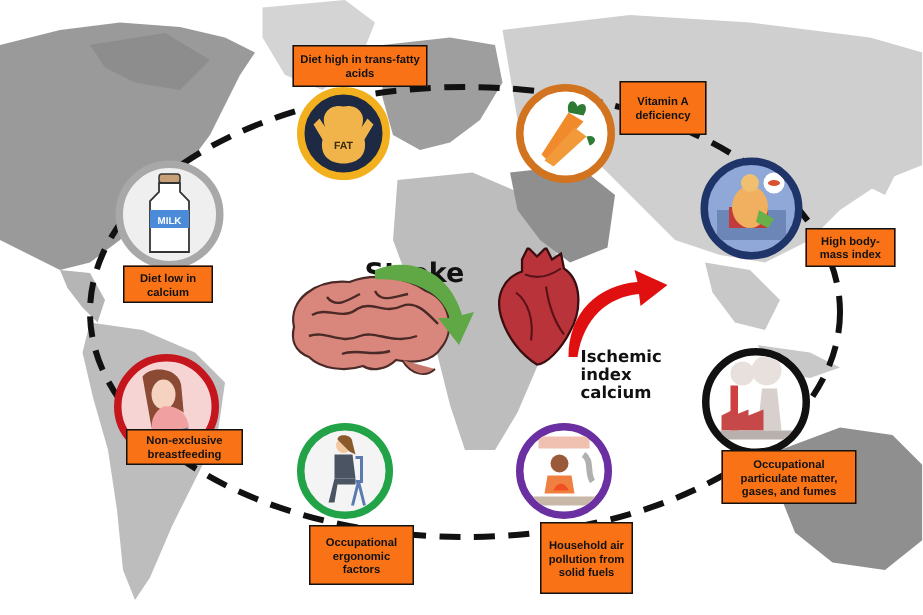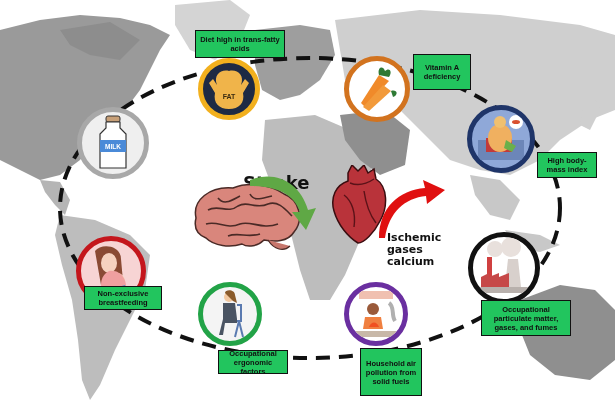--- a/index.html
+++ b/index.html
@@ -1,21 +1,21 @@
 <!DOCTYPE html>
 <html><head>
 <meta charset="utf-8">
 <style>
   html, body { margin:0; padding:0; }
   body { width:615px; height:410px; overflow:hidden; background:#ffffff; font-family:"Liberation Sans", sans-serif; }
   .stage { position:relative; width:615px; height:410px; overflow:hidden; background:#ffffff; }
   .map { position:absolute; left:0; top:0; width:615px; height:410px; }
   .ring { position:absolute; border-radius:50%; box-sizing:border-box; background:#f6f6f6; overflow:hidden; }
   .ring svg { position:absolute; left:0; top:0; width:100%; height:100%; }
-  .label { position:absolute; background:#22c55e; border:1.5px solid #111; box-sizing:border-box;
+  .label { position:absolute; background:#f97316; border:1.5px solid #111; box-sizing:border-box;
            font-size:7.5px; font-weight:bold; text-align:center; line-height:9px; color:#111;
            display:flex; align-items:center; justify-content:center; padding:2px 3px; }
   .big { position:absolute; font-family:"DejaVu Sans", sans-serif; font-weight:bold; color:#111; }
   .organ { position:absolute; }
 </style>
 </head>
 <body>
 
 <div class="stage">
 
@@ -64,21 +64,21 @@
     <path d="M18,8 L22,0 L28,6 L34,0 L38,8 L44,4 L46,14 C58,22 58,42 50,56 C44,68 34,78 28,78 C18,72 8,60 4,46 C0,32 6,20 18,16 Z" fill="#b9333a" stroke="#3a0d10" stroke-width="1.5"></path>
     <path d="M14,30 C22,36 26,48 24,62 M34,26 C36,40 40,50 46,58 M20,18 C30,22 38,18 44,14" fill="none" stroke="#5a1218" stroke-width="1.4"></path>
   </svg>
 
   <svg class="organ" style="left:375px; top:178px; width:70px; height:60px;" viewBox="0 0 70 60">
     <path d="M4,60 C4,30 24,12 50,10 L48,2 L70,12 L52,26 L51,18 C30,20 14,34 10,60 Z" fill="#e01010"></path>
   </svg>
 
   <div class="big" style="left:387px; top:232px; font-size:11px; line-height:12px;">
     <div>Ischemic</div>
-    <div>gases</div>
+    <div>index</div>
     <div>calcium</div>
   </div>
 
   <div class="label" style="left:195px; top:30px; width:90px; height:28px;">Diet high in trans-fatty acids</div>
   <div class="ring" style="left:198px; top:58px; width:62px; height:62px; border:5px solid #f2b01e; background:#1e2a44;">
     <svg viewBox="0 0 52 52">
       <path d="M14,22 C10,12 18,6 26,8 C34,6 42,12 38,22 L42,16 L46,20 L40,30 C42,40 36,46 26,46 C16,46 10,40 12,30 L6,20 L10,16 Z" fill="#f0b44a"></path>
       <text x="26" y="36" font-size="7" font-weight="bold" text-anchor="middle" fill="#3a2a10">FAT</text>
     </svg>
   </div>
@@ -132,35 +132,36 @@
 
   <div class="ring" style="left:198px; top:282px; width:64px; height:64px; border:5px solid #22a347; background:#f4f4f4;">
     <svg viewBox="0 0 54 54">
       <circle cx="26" cy="10" r="5" fill="#f2c8a0"></circle>
       <path d="M22,6 C22,2 32,2 32,8 L34,16 L30,14 Z" fill="#8a5a2a"></path>
       <path d="M20,16 L32,16 L34,32 L20,32 Z" fill="#4a5462"></path>
       <path d="M20,32 L34,32 L34,36 L22,36 L20,48 L16,48 Z" fill="#4a5462"></path>
       <path d="M34,18 L38,18 L38,34 L34,34 M36,34 L32,50 M36,34 L40,50" fill="none" stroke="#5a7ab0" stroke-width="2"></path>
     </svg>
   </div>
-  <div class="label" style="left:218px; top:350px; width:70px; height:24px;">Occupational ergonomic factors</div>
+  <div class="label" style="left:206px; top:350px; width:70px; height:40px;">Occupational ergonomic factors</div>
 
   <div class="ring" style="left:76px; top:236px; width:70px; height:70px; border:5px solid #c4161c; background:#f7d4d4;">
     <svg viewBox="0 0 60 60">
       <path d="M14,10 C20,2 40,4 40,18 L42,40 L30,34 L20,44 Z" fill="#8a4a34"></path>
       <ellipse cx="28" cy="22" rx="8" ry="10" fill="#f6d2c0"></ellipse>
       <circle cx="36" cy="40" r="8" fill="#f6d2c0"></circle>
       <path d="M28,30 C40,28 48,40 44,52 L22,52 C18,44 20,34 28,30 Z" fill="#f0a0a0"></path>
       <path d="M30,48 L44,44 L46,52 L30,54 Z" fill="#5a8ac0"></path>
     </svg>
   </div>
   <div class="label" style="left:84px; top:286px; width:78px; height:24px;">Non-exclusive breastfeeding</div>
 
   <div class="ring" style="left:77px; top:107px; width:72px; height:72px; border:5px solid #a8a8a8; background:#efefef;">
     <svg viewBox="0 0 62 62">
       <rect x="24" y="4" width="14" height="6" rx="2" fill="#c8a078" stroke="#333" stroke-width="1"></rect>
       <path d="M24,10 L38,10 L38,16 L44,22 L44,56 L18,56 L18,22 L24,16 Z" fill="#ffffff" stroke="#333" stroke-width="1.2"></path>
       <rect x="18" y="28" width="26" height="12" fill="#4a8ad8"></rect>
       <text x="31" y="37" font-size="6.5" font-weight="bold" text-anchor="middle" fill="#ffffff">MILK</text>
     </svg>
   </div>
+  <div class="label" style="left:82px; top:177px; width:60px; height:25px;">Diet low in calcium</div>
 
 </div>
 
 </body></html>

